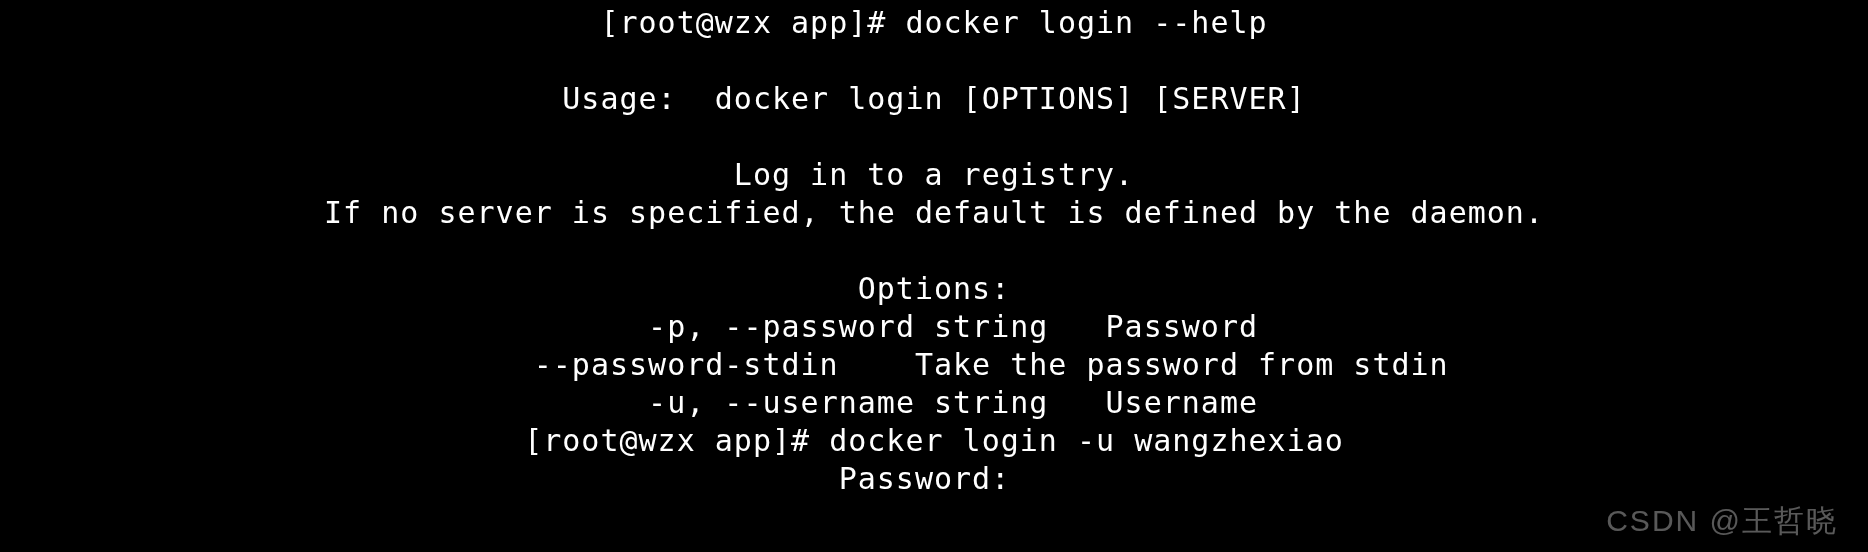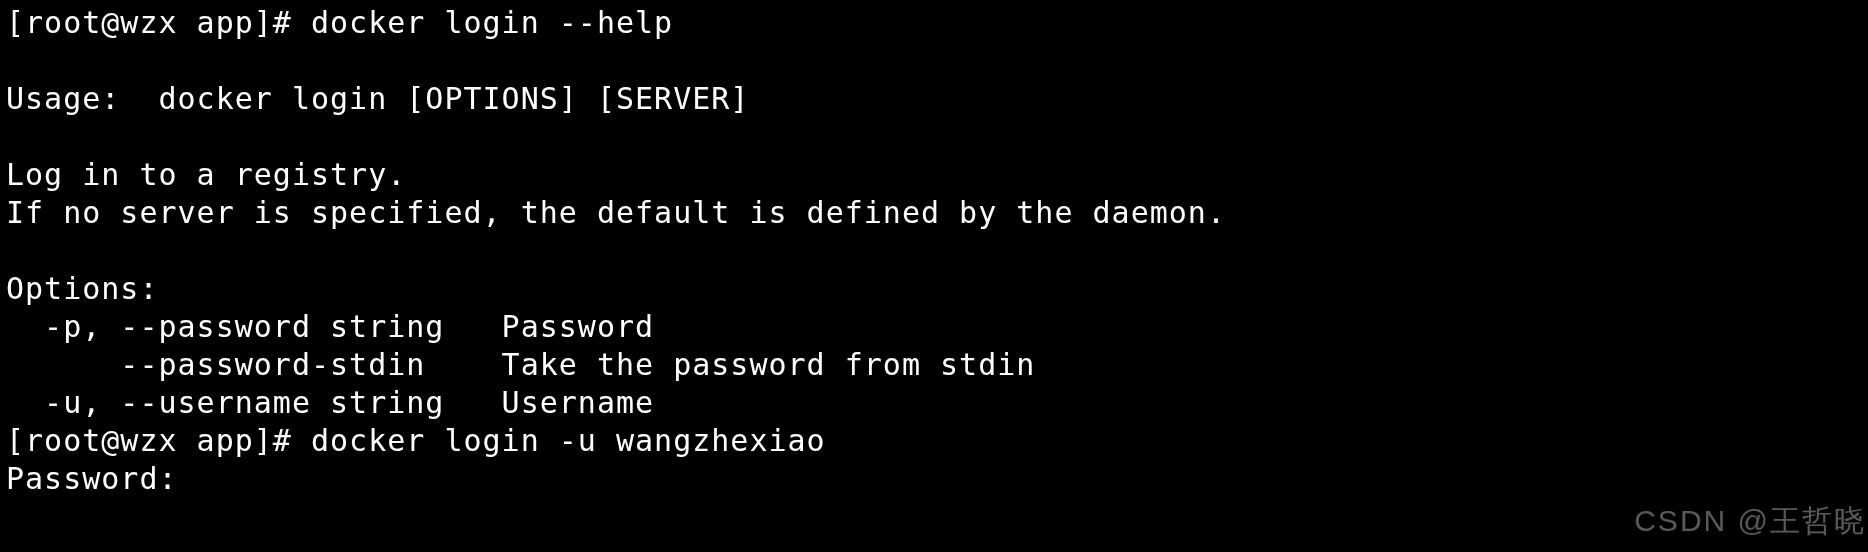--- a/index.html
+++ b/index.html
@@ -12,24 +12,25 @@
   }
   .terminal {
     font-family: "DejaVu Sans Mono", "Menlo", "Consolas", monospace;
     font-size: 30px;
     line-height: 38px;
     color: #ffffff;
     white-space: pre;
     padding: 4px 6px;
     letter-spacing: 1px;
     position: relative;
+    text-align: center;
   }
   .watermark {
     position: absolute;
-    right: 2px;
+    right: 30px;
     bottom: 10px;
     font-family: "Microsoft YaHei", Arial, sans-serif;
     font-size: 30px;
     color: rgba(255,255,255,0.35);
     letter-spacing: 2px;
     white-space: nowrap;
   }
 </style>
 </head>
 <body>

